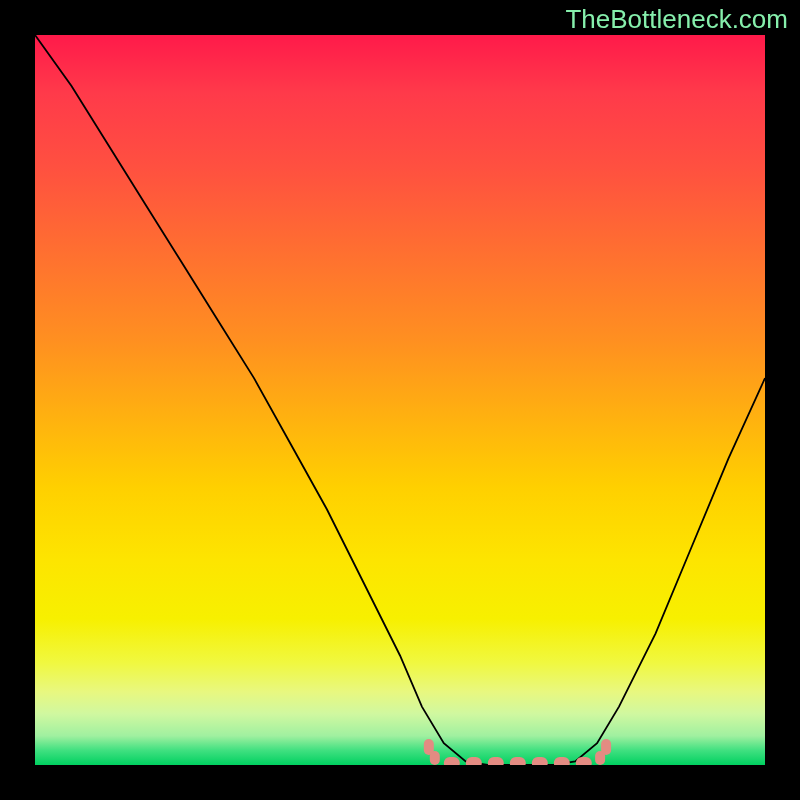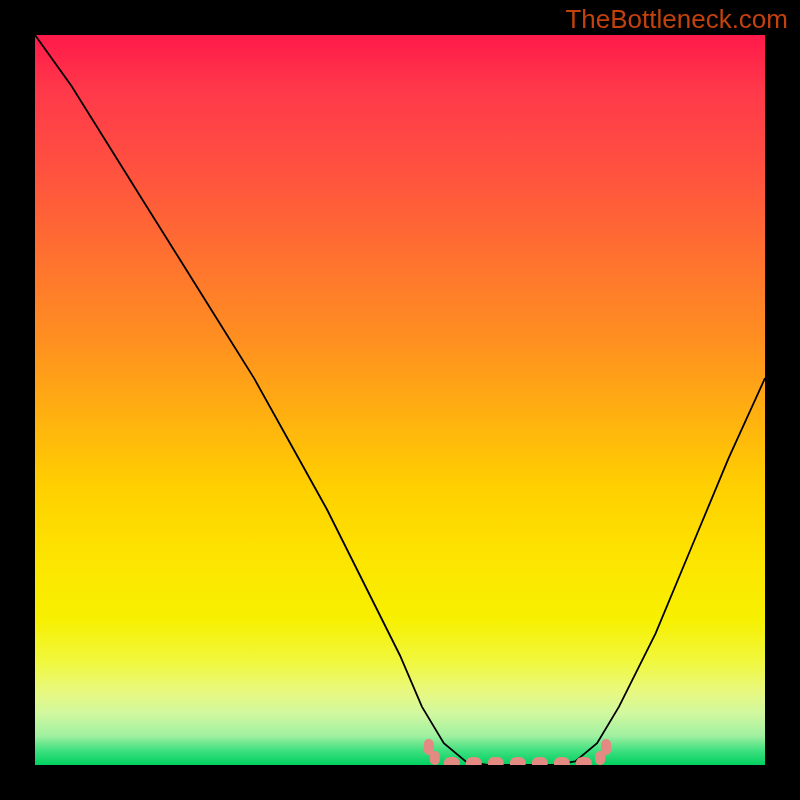--- a/index.html
+++ b/index.html
@@ -8,21 +8,21 @@
     height: 800px;
     background: #000;
     position: relative;
     font-family: Arial, sans-serif;
     overflow: hidden;
   }
   .watermark {
     position: absolute;
     top: 4px;
     right: 12px;
-    color: #c2410c;
+    color: #86efac;
     font-size: 26px;
     font-weight: 500;
     z-index: 10;
   }
   .plot-area {
     position: absolute;
     left: 35px;
     top: 35px;
     width: 730px;
     height: 730px;

